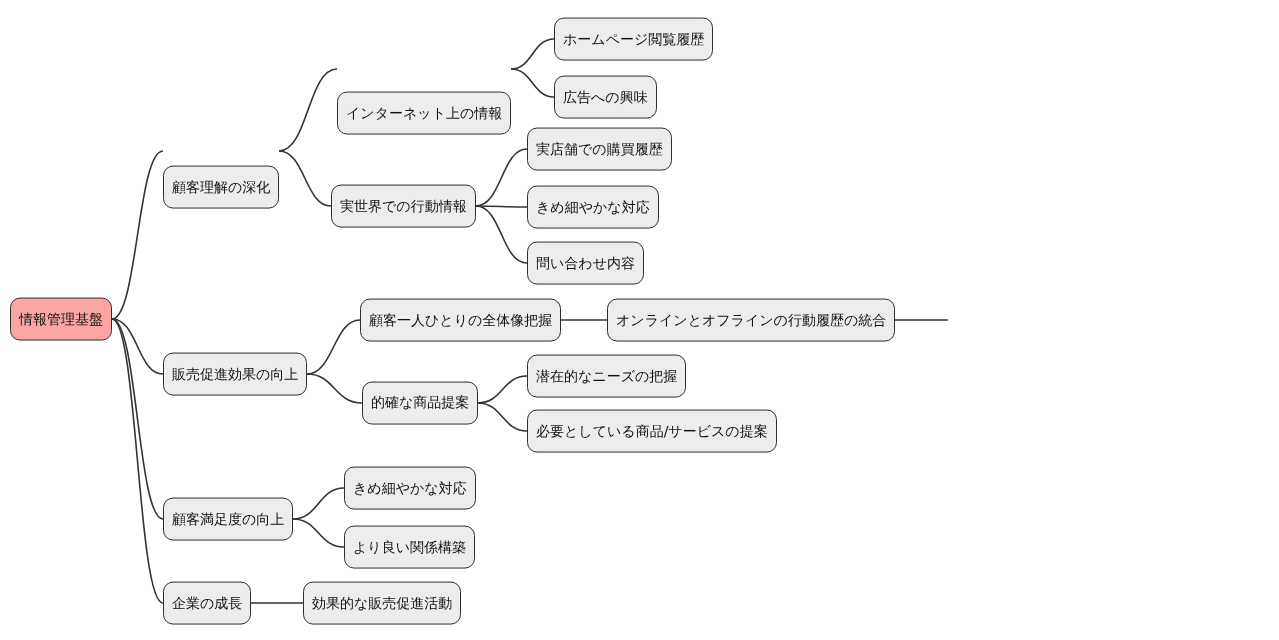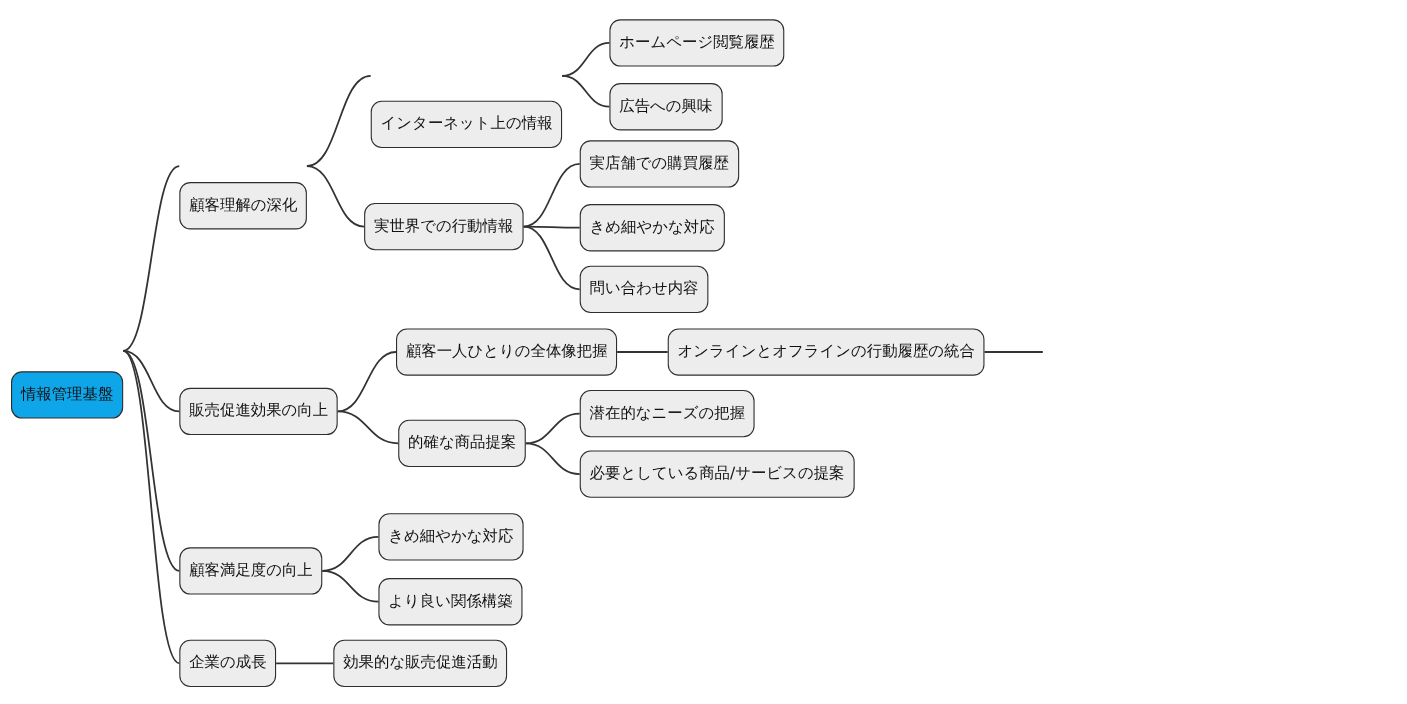--- a/index.html
+++ b/index.html
@@ -59,35 +59,35 @@
       <path d="M 307 374 C 334.5 374, 334.5 403, 362 403" fill="none" stroke="#333333" stroke-width="1.6"></path>
       <path d="M 478 403 C 502.5 403, 502.5 376, 527 376" fill="none" stroke="#333333" stroke-width="1.6"></path>
       <path d="M 478 403 C 502.5 403, 502.5 431, 527 431" fill="none" stroke="#333333" stroke-width="1.6"></path>
       <path d="M 112 319 C 137.5 319, 137.5 519, 163 519" fill="none" stroke="#333333" stroke-width="1.6"></path>
       <path d="M 293 519 C 318.5 519, 318.5 488, 344 488" fill="none" stroke="#333333" stroke-width="1.6"></path>
       <path d="M 293 519 C 318.5 519, 318.5 547, 344 547" fill="none" stroke="#333333" stroke-width="1.6"></path>
       <path d="M 112 319 C 137.5 319, 137.5 603, 163 603" fill="none" stroke="#333333" stroke-width="1.6"></path>
       <path d="M 251 603 C 277 603, 277 603, 303 603" fill="none" stroke="#333333" stroke-width="1.6"></path>
     </svg>
 
-  <div class="node" id="n-root" style="left: 10px; top: 319px; background: #0ea5e9; border-color: rgb(46, 46, 46); color: rgb(17, 17, 17); margin-top: 40px;">情報管理基盤</div>
+  <div class="node" id="n-root" style="left: 10px; top: 319px; background: #fca5a5; border-color: rgb(46, 46, 46); color: rgb(17, 17, 17);">情報管理基盤</div>
 
   <div class="node" id="n-understanding" style="left: 163px; top: 151px; background: rgb(237, 237, 237); border-color: rgb(46, 46, 46); color: rgb(17, 17, 17); margin-top: 36px;">顧客理解の深化</div>
   <div class="node" id="n-internet" style="left: 337px; top: 69px; background: rgb(237, 237, 237); border-color: rgb(46, 46, 46); color: rgb(17, 17, 17); margin-top: 44px;">インターネット上の情報</div>
   <div class="node" id="n-homepage" style="left: 554px; top: 39px; background: rgb(237, 237, 237); border-color: rgb(46, 46, 46); color: rgb(17, 17, 17);">ホームページ閲覧履歴</div>
   <div class="node" id="n-ads" style="left: 554px; top: 97px; background: rgb(237, 237, 237); border-color: rgb(46, 46, 46); color: rgb(17, 17, 17);">広告への興味</div>
   <div class="node" id="n-realworld" style="left: 331px; top: 206px; background: rgb(237, 237, 237); border-color: rgb(46, 46, 46); color: rgb(17, 17, 17);">実世界での行動情報</div>
   <div class="node" id="n-store" style="left: 527px; top: 149px; background: rgb(237, 237, 237); border-color: rgb(46, 46, 46); color: rgb(17, 17, 17);">実店舗での購買履歴</div>
   <div class="node" id="n-member" style="left: 527px; top: 207px; background: rgb(237, 237, 237); border-color: rgb(46, 46, 46); color: rgb(17, 17, 17);">きめ細やかな対応</div>
   <div class="node" id="n-inquiry" style="left: 527px; top: 263px; background: rgb(237, 237, 237); border-color: rgb(46, 46, 46); color: rgb(17, 17, 17);">問い合わせ内容</div>
 
   <div class="node" id="n-promotion" style="left: 163px; top: 374px; background: rgb(237, 237, 237); border-color: rgb(46, 46, 46); color: rgb(17, 17, 17);">販売促進効果の向上</div>
   <div class="node" id="n-whole" style="left: 360px; top: 320px; background: rgb(237, 237, 237); border-color: rgb(46, 46, 46); color: rgb(17, 17, 17);">顧客一人ひとりの全体像把握</div>
   <div class="node" id="n-integration" style="left: 607px; top: 320px; background: rgb(237, 237, 237); border-color: rgb(46, 46, 46); color: rgb(17, 17, 17);">オンラインとオフラインの行動履歴の統合</div>
-  <div class="node" id="n-proposal" style="left: 362px; top: 403px; background: rgb(237, 237, 237); border-color: rgb(46, 46, 46); color: rgb(17, 17, 17);">的確な商品提案</div>
+  <div class="node" id="n-proposal" style="left: 362px; top: 403px; background: rgb(237, 237, 237); border-color: rgb(46, 46, 46); color: rgb(17, 17, 17); font-family: Liberation Mono, monospace;">的確な商品提案</div>
   <div class="node" id="n-needs" style="left: 527px; top: 376px; background: rgb(237, 237, 237); border-color: rgb(46, 46, 46); color: rgb(17, 17, 17);">潜在的なニーズの把握</div>
   <div class="node" id="n-services" style="left: 527px; top: 431px; background: rgb(237, 237, 237); border-color: rgb(46, 46, 46); color: rgb(17, 17, 17);">必要としている商品/サービスの提案</div>
 
   <div class="node" id="n-satisfaction" style="left: 163px; top: 519px; background: rgb(237, 237, 237); border-color: rgb(46, 46, 46); color: rgb(17, 17, 17);">顧客満足度の向上</div>
   <div class="node" id="n-care" style="left: 344px; top: 488px; background: rgb(237, 237, 237); border-color: rgb(46, 46, 46); color: rgb(17, 17, 17);">きめ細やかな対応</div>
   <div class="node" id="n-relationship" style="left: 344px; top: 547px; background: rgb(237, 237, 237); border-color: rgb(46, 46, 46); color: rgb(17, 17, 17);">より良い関係構築</div>
 
   <div class="node" id="n-growth" style="left: 163px; top: 603px; background: rgb(237, 237, 237); border-color: rgb(46, 46, 46); color: rgb(17, 17, 17);">企業の成長</div>
   <div class="node" id="n-effective" style="left: 303px; top: 603px; background: rgb(237, 237, 237); border-color: rgb(46, 46, 46); color: rgb(17, 17, 17);">効果的な販売促進活動</div>
 </div>

